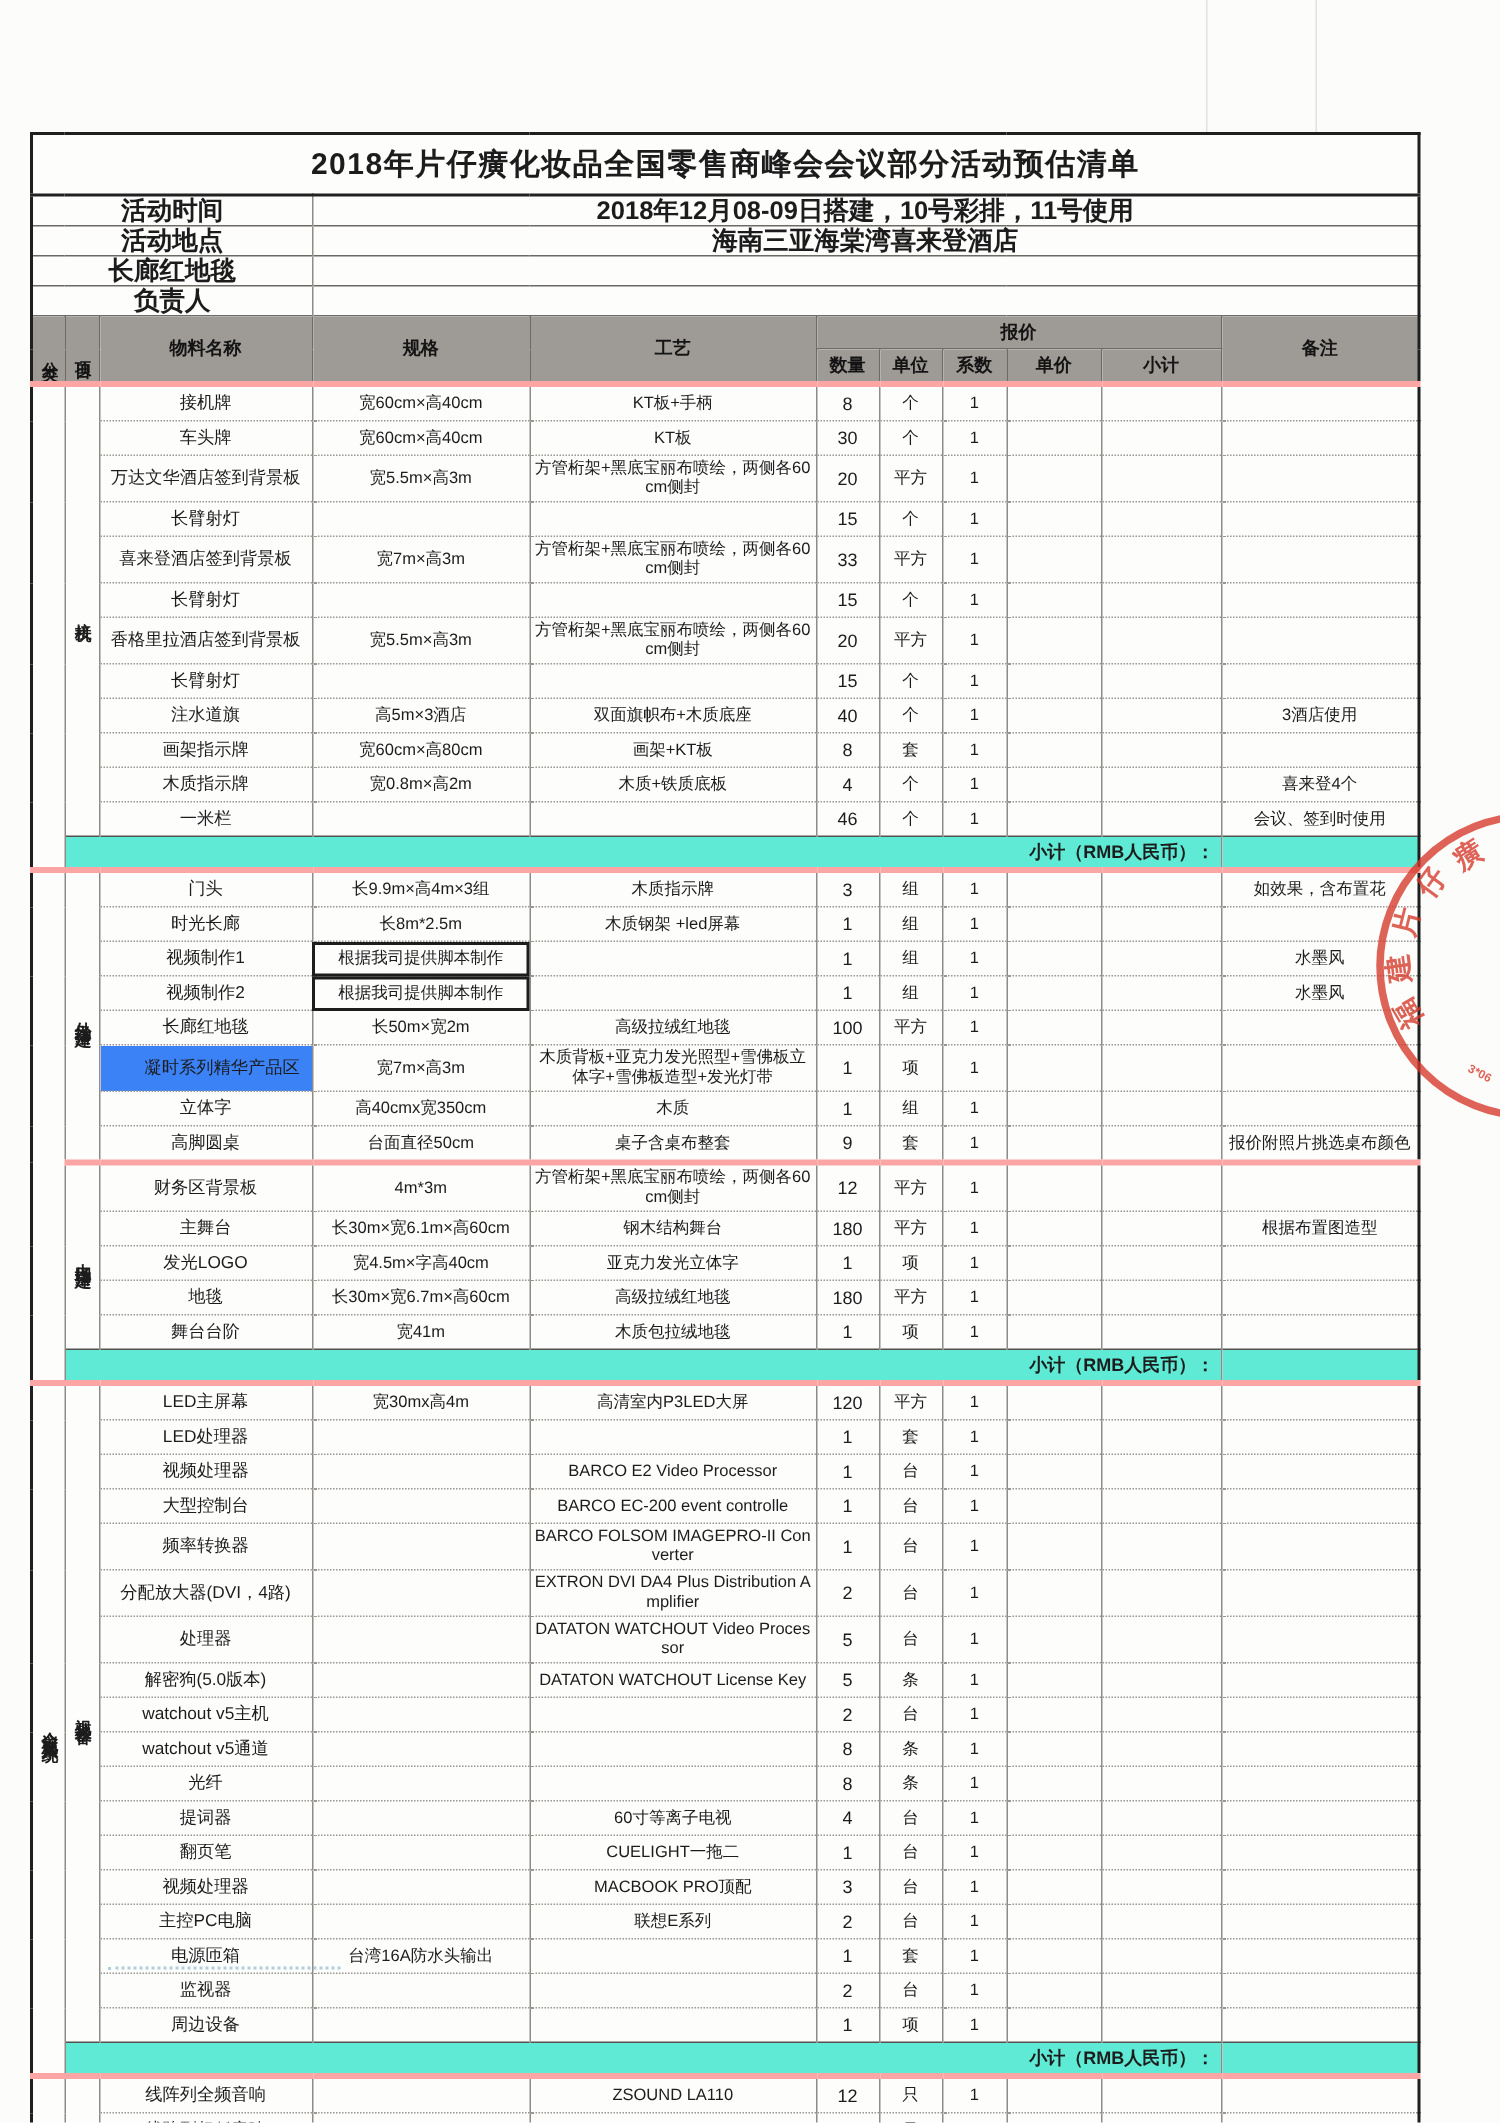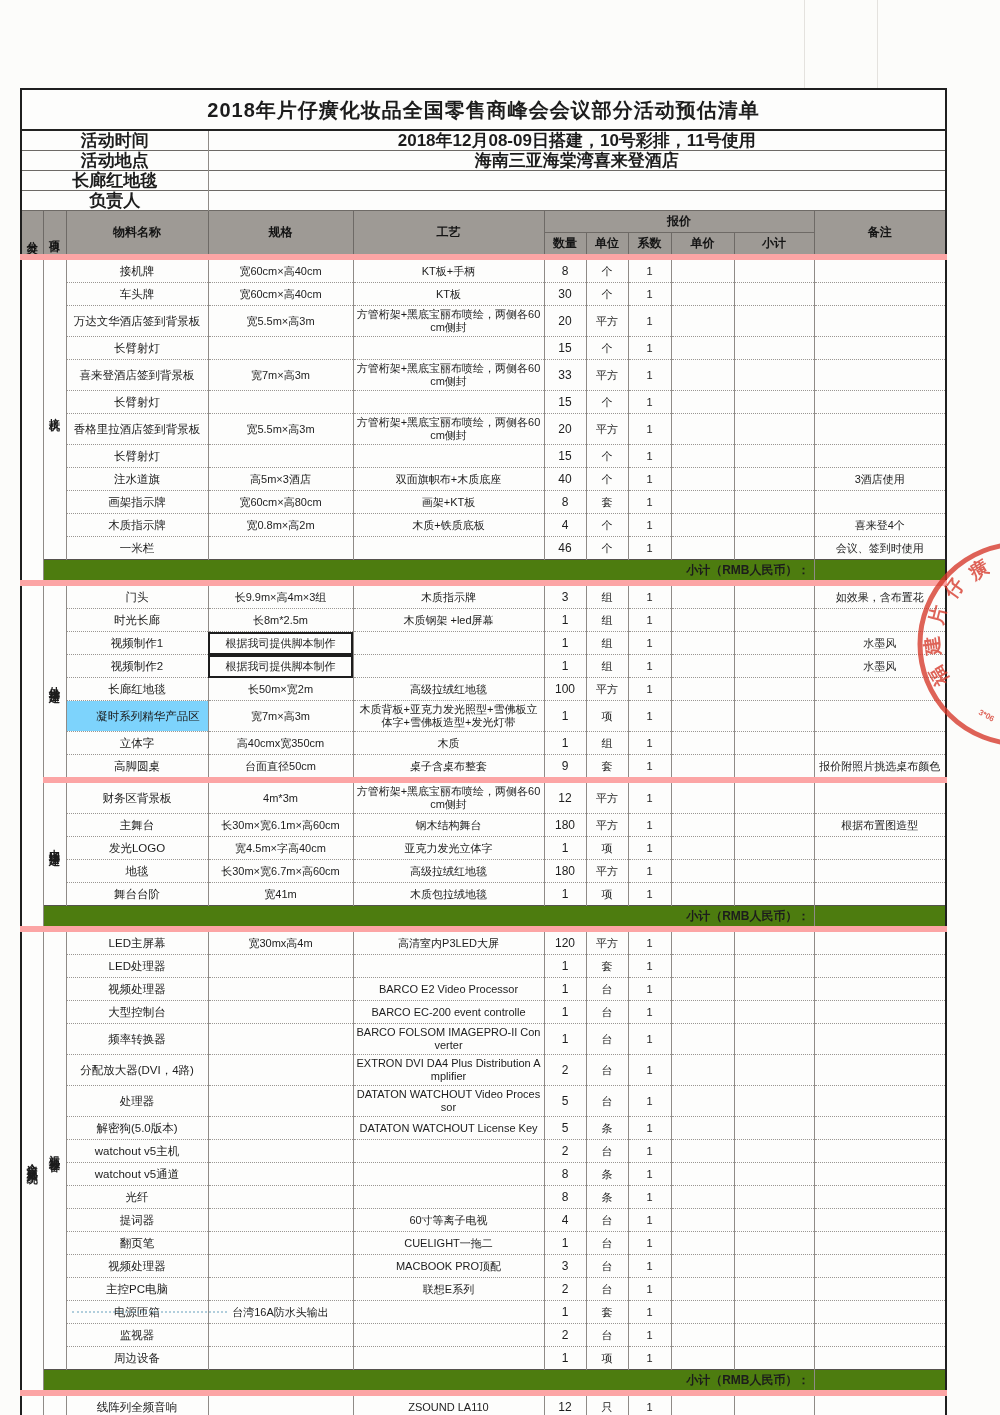--- a/index.html
+++ b/index.html
@@ -18,26 +18,26 @@
      padding:2px 2px;height:18px;overflow:hidden;word-break:break-all;}
   tr.title-row td{font-size:20px;font-weight:bold;letter-spacing:1px;height:35px;
      border-bottom:2px solid #222;line-height:24px;}
   tr.info td{border-top:1px solid #6d6a66;font-weight:bold;font-size:17px;height:15px;}
   tr.hd td{background:#9e9a95;color:#141414;font-weight:bold;font-size:12px;
      border:1px solid #6e6a66;height:17px;}
   .vert{display:inline-block;writing-mode:vertical-rl;text-orientation:upright;
      letter-spacing:2px;line-height:14px;font-weight:bold;font-size:11px;}
   td.cat,td.proj{background:#fdfdfc;}
   tr.subtotal td{background:linear-gradient(90deg,#b6b3ae,#a5a29d 70%,#aka);
-     background-color:#4d7c0f;font-weight:bold;font-size:12px;
+     background-color:#5eead4;font-weight:bold;font-size:12px;
      border-top:1px solid #55524e;height:16px;}
   tr.subtotal td.lbl{text-align:right;padding-right:4px;}
-  tr.sec-top td{border-top:6px solid #fca5a5;}
+  tr.sec-top td{border-top:4px solid #fca5a5;}
   td.qty{font-size:12px;}
-  td.hl{background:#7dd3fc;padding-left:24px;}
+  td.hl{background:#3b82f6;padding-left:24px;}
   td.boxed{outline:2px solid #1d1d1d;outline-offset:-2px;font-family:Liberation Serif, serif;}
   td.name{font-size:11.5px;}
   .stamp{position:absolute;left:880px;top:522px;width:120px;height:240px;pointer-events:none;}
   .cut-frag{position:absolute;left:72px;top:1311px;width:155px;border-top:2px dotted #74a9c2;opacity:.55;}
 </style>
 </head>
 <body>
 
 <div class="artifact-line" style="left:804px;top:0;height:88px;"></div>
 <div class="artifact-line" style="left:877px;top:0;height:88px;"></div>

